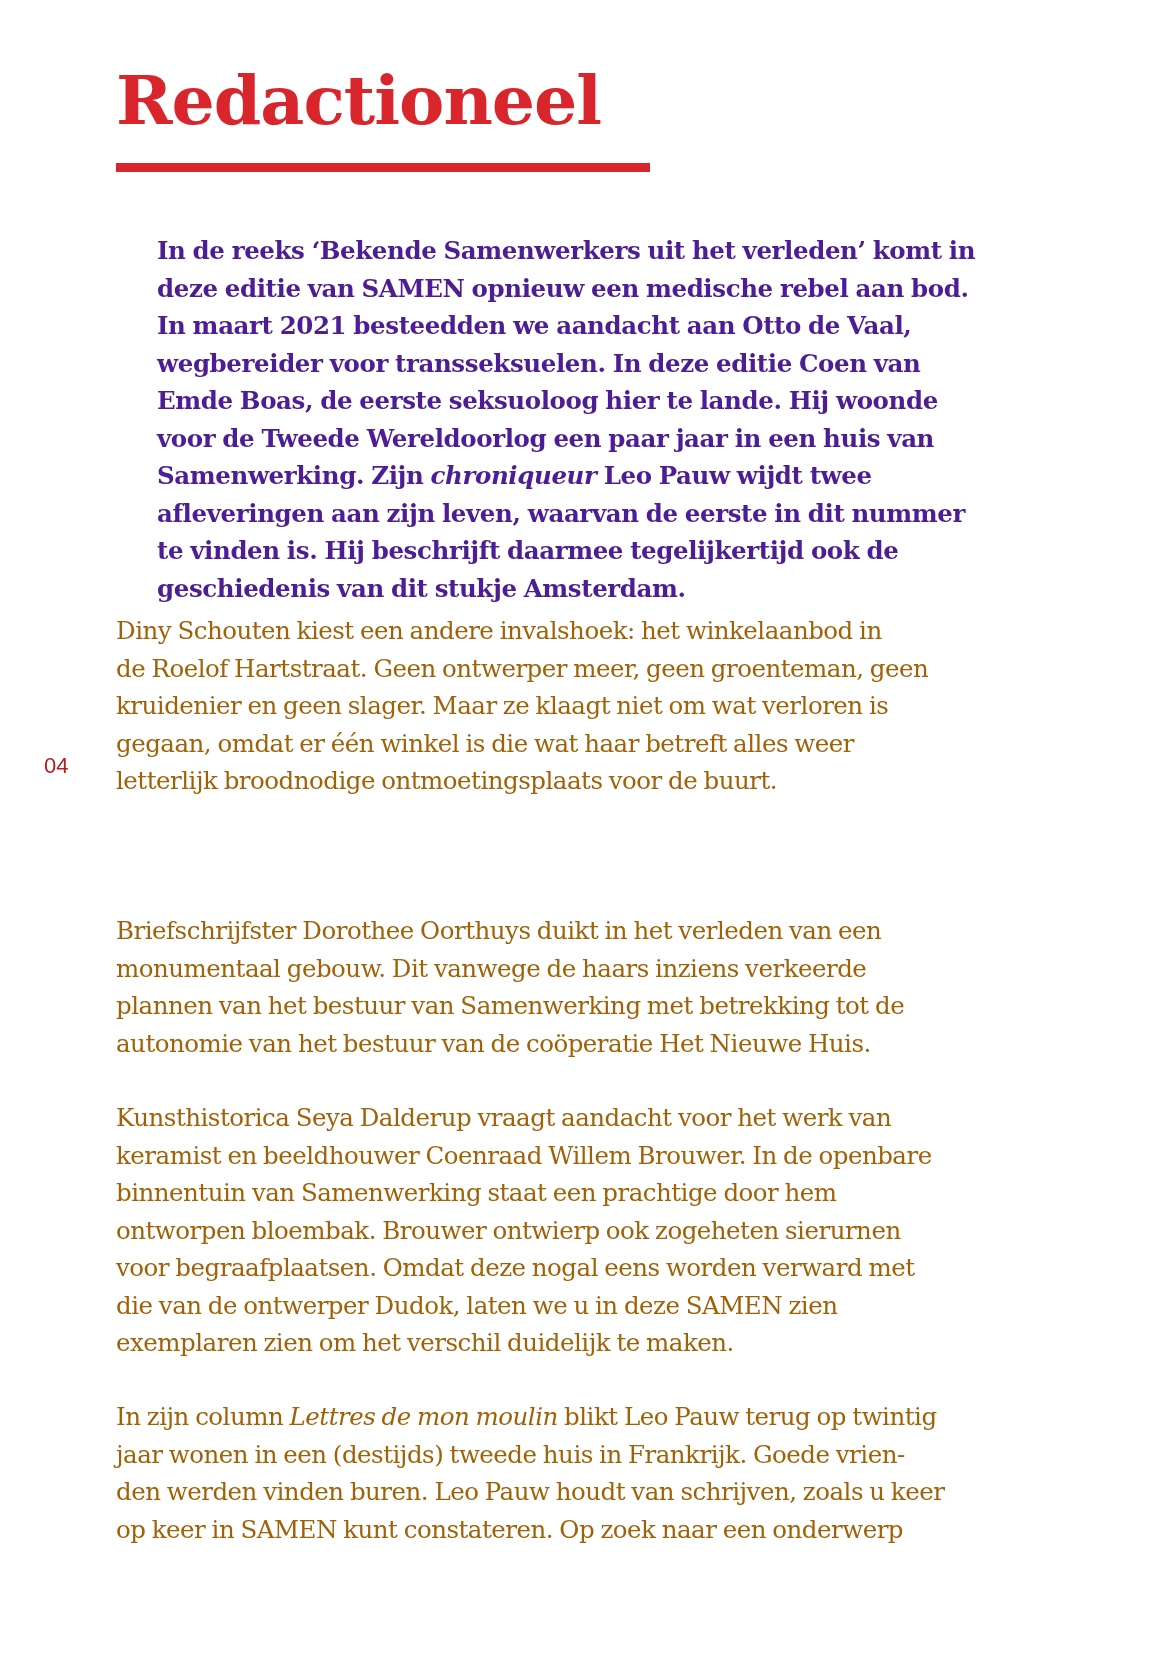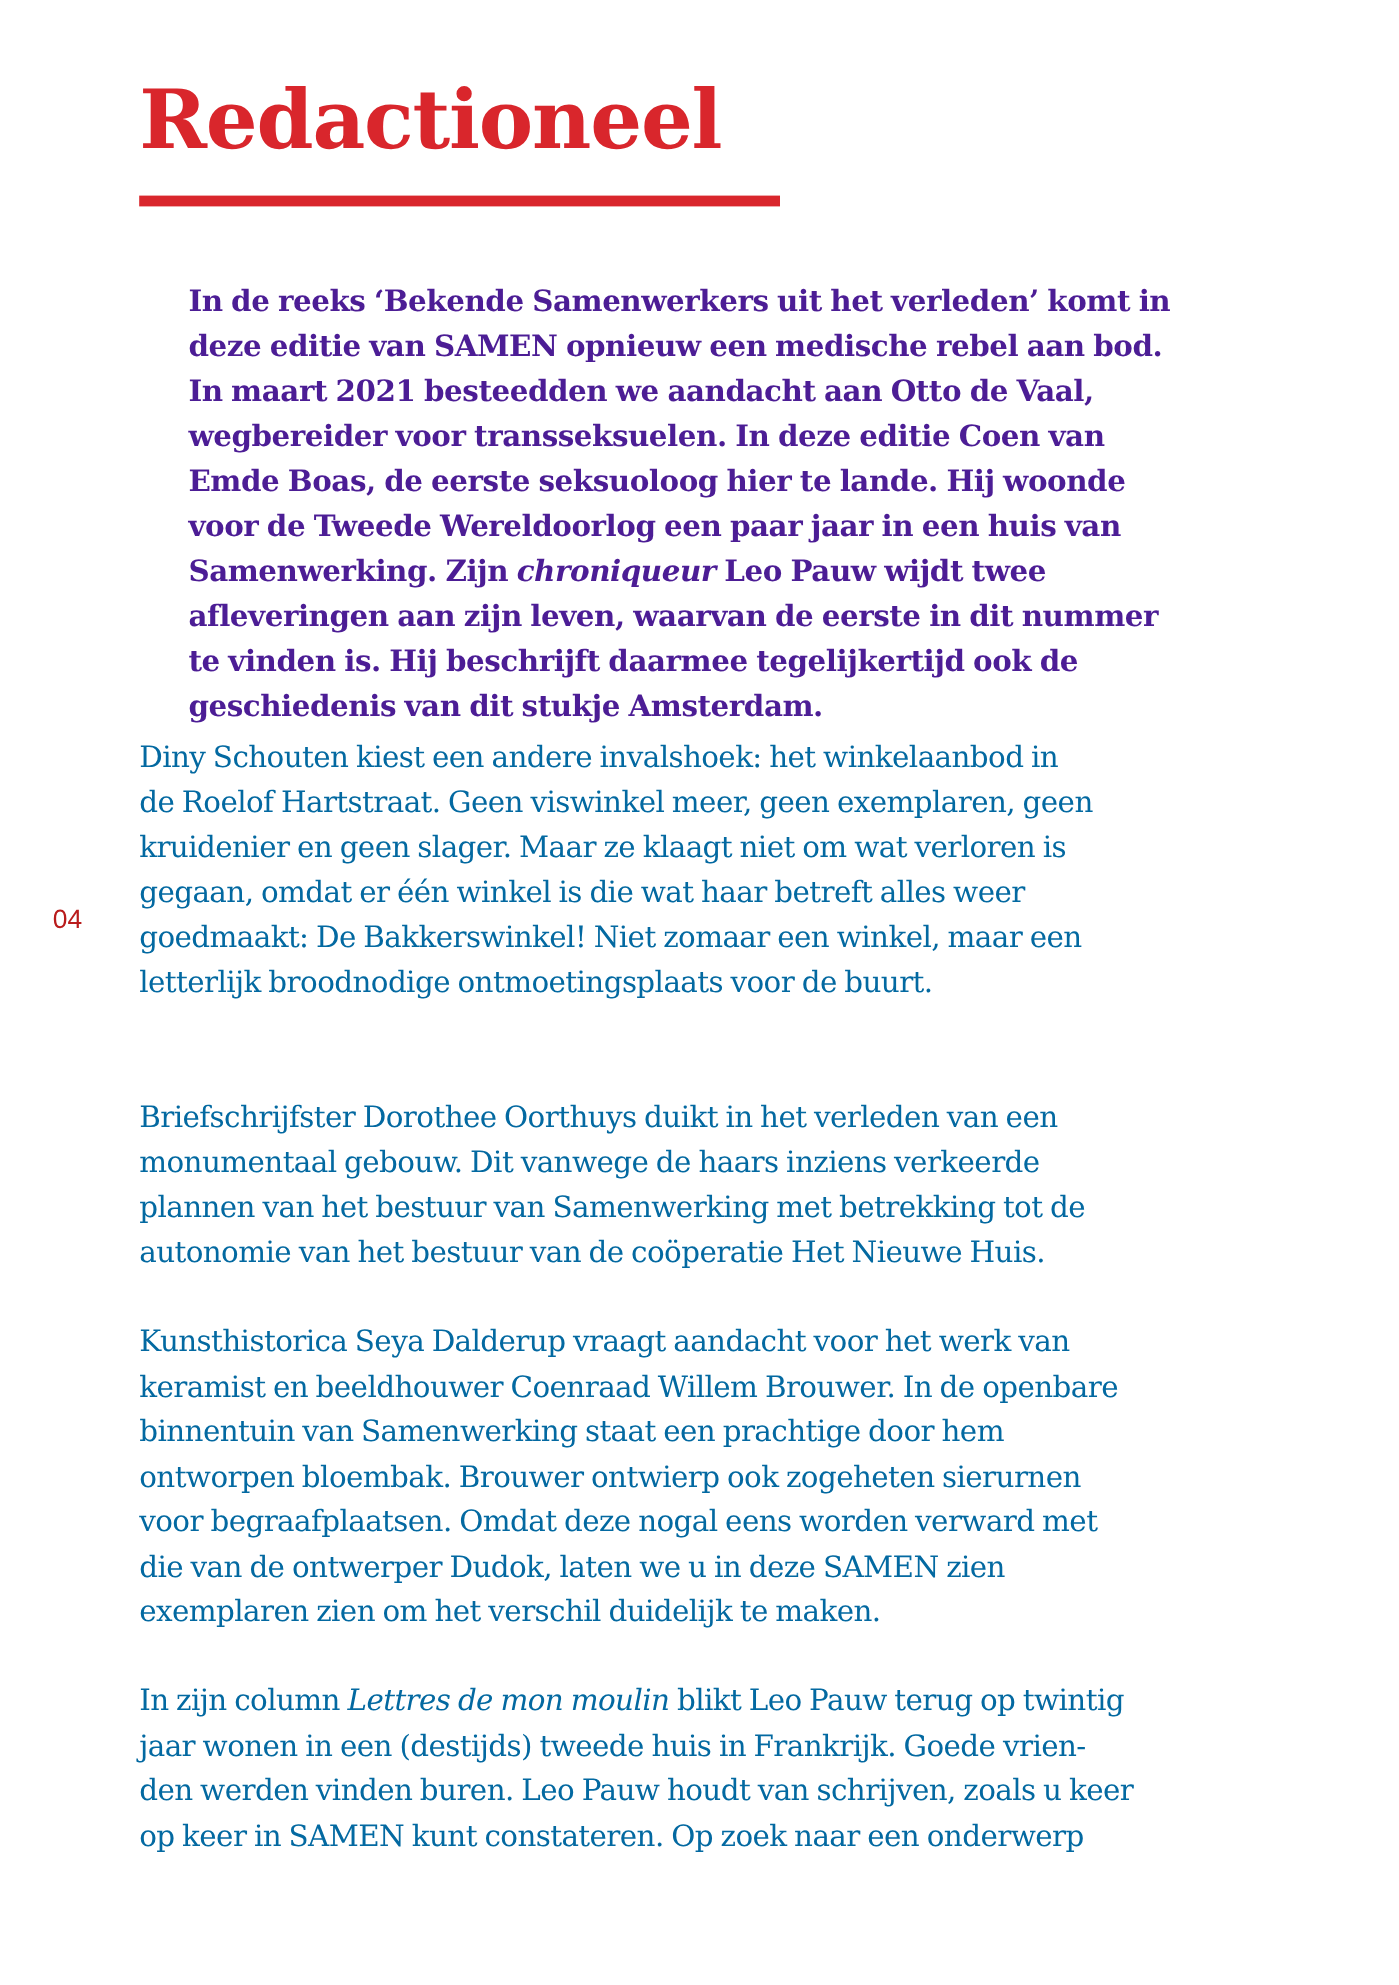--- a/index.html
+++ b/index.html
@@ -18,21 +18,21 @@
       position: absolute; left: 157px; top: 232px; width: 860px;
       font-family: "DejaVu Serif", serif; font-weight: bold;
       font-size: 24.5px; line-height: 37.5px; color: #4c1d95;
       letter-spacing: -0.4px; word-spacing: -1px;
     }
     .intro .line, .body .line { display: block; white-space: nowrap; }
     .intro em, .body em { font-style: italic; }
     .body {
       position: absolute; left: 116px; width: 880px;
       font-family: "DejaVu Serif", serif; font-weight: normal;
-      font-size: 24.5px; line-height: 37.5px; color: #0369a1;
+      font-size: 24.5px; line-height: 37.5px; color: #a16207;
       letter-spacing: -0.5px; word-spacing: -1px;
     }
     .page-number {
       position: absolute; left: 44px; top: 753px;
       font-family: "Liberation Sans", sans-serif; font-size: 22px; color: #b91c1c;
     }
   </style>
 </head>
 <body>
 
@@ -49,24 +49,23 @@
   <span class="line"><span>Samenwerking. Zijn </span><em>chroniqueur</em><span> Leo Pauw wijdt twee</span></span>
   <span class="line">afleveringen aan zijn leven, waarvan de eerste in dit nummer</span>
   <span class="line">te vinden is. Hij beschrijft daarmee tegelijkertijd ook de</span>
   <span class="line">geschiedenis van dit stukje Amsterdam.</span>
 </div>
 
 <div class="page-number">04</div>
 
 <div class="body" style="top:612px;">
   <span class="line">Diny Schouten kiest een andere invalshoek: het winkelaanbod in</span>
-  <span class="line">de Roelof Hartstraat. Geen viswinkel meer, geen exemplaren, geen</span>
+  <span class="line">de Roelof Hartstraat. Geen ontwerper meer, geen groenteman, geen</span>
   <span class="line">kruidenier en geen slager. Maar ze klaagt niet om wat verloren is</span>
   <span class="line">gegaan, omdat er één winkel is die wat haar betreft alles weer</span>
-  <span class="line">goedmaakt: De Bakkerswinkel! Niet zomaar een winkel, maar een</span>
   <span class="line">letterlijk broodnodige ontmoetingsplaats voor de buurt.</span>
 </div>
 
 <div class="body" style="top:912px;">
   <span class="line">Briefschrijfster Dorothee Oorthuys duikt in het verleden van een</span>
   <span class="line">monumentaal gebouw. Dit vanwege de haars inziens verkeerde</span>
   <span class="line">plannen van het bestuur van Samenwerking met betrekking tot de</span>
   <span class="line">autonomie van het bestuur van de coöperatie Het Nieuwe Huis.</span>
 </div>
 

